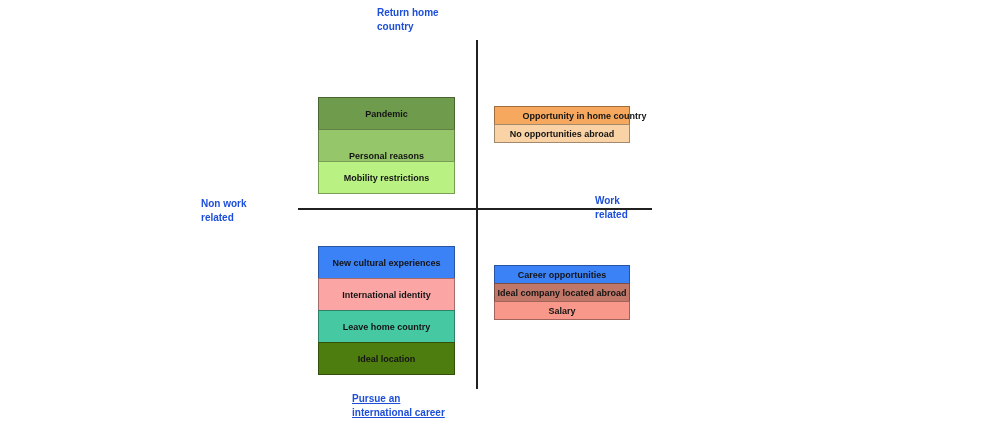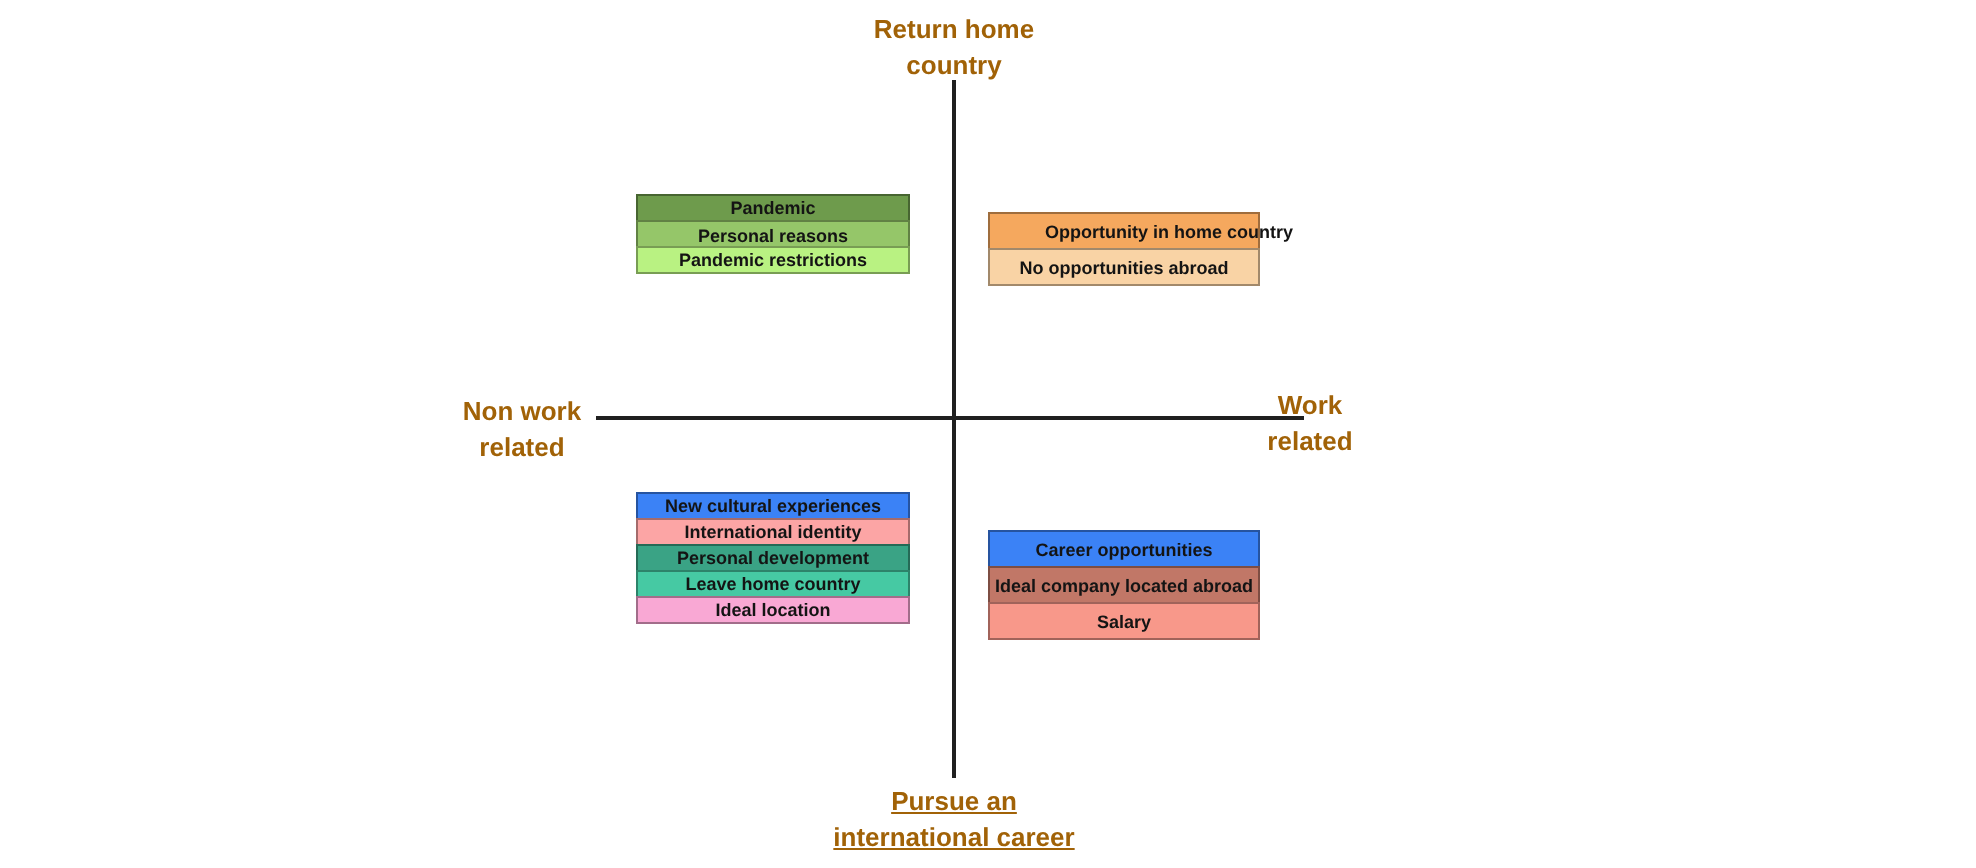--- a/index.html
+++ b/index.html
@@ -26,24 +26,23 @@
     height: 349px;
   }
   .axis-line.horizontal {
     left: 298px;
     top: 208px;
     width: 354px;
     height: 2px;
   }
   .axis-label {
     position: absolute;
-    font-size: 13px;
+    font-size: 10px;
     font-weight: bold;
-    color: #a16207;
-    text-align: center;
+    color: #1d4ed8;
     white-space: pre-line;
     line-height: 1.4;
   }
   .axis-label.top    { left: 377px; top: 6px;   width: 200px; }
   .axis-label.bottom { left: 352px; top: 392px; width: 250px; text-decoration: underline; }
   .axis-label.left   { left: 201px; top: 197px; width: 120px; }
   .axis-label.right  { left: 595px; top: 194px; width: 120px; }
 
   .quadrant-group {
     position: absolute;
@@ -57,21 +56,21 @@
     box-sizing: border-box;
     width: 100%;
     border: 1px solid rgba(0,0,0,0.35);
     margin-top: -1px;
     display: flex;
     align-items: center;
     justify-content: center;
   }
   .matrix-item:first-child { margin-top: 0; }
   .q-top-left .matrix-item,
-  .q-bottom-left .matrix-item  { height: 14px; }
+  .q-bottom-left .matrix-item  { height: 33px; }
   .q-top-right .matrix-item,
   .q-bottom-right .matrix-item { height: 19px; }
 
   .matrix-item span {
     font-size: 9px;
     font-weight: bold;
     color: #141414;
     white-space: nowrap;
   }
 </style>
@@ -93,45 +92,42 @@
 related</div>
 
   <div class="quadrant-group q-top-left">
       <div class="matrix-item" style="background: rgb(110, 155, 76);">
         <span>Pandemic</span>
       </div>
       <div class="matrix-item" style="background: rgb(149, 198, 105); align-items: flex-end;">
         <span>Personal reasons</span>
       </div>
       <div class="matrix-item" style="background: rgb(185, 242, 130);">
-        <span>Pandemic restrictions</span>
+        <span>Mobility restrictions</span>
       </div>
     </div>
   <div class="quadrant-group q-top-right">
       <div class="matrix-item" style="background: rgb(245, 168, 94); padding-left: 45px;">
         <span>Opportunity in home country</span>
       </div>
       <div class="matrix-item" style="background: rgb(249, 211, 165);">
         <span>No opportunities abroad</span>
       </div>
     </div>
   <div class="quadrant-group q-bottom-left">
       <div class="matrix-item" style="background: #3b82f6;">
         <span>New cultural experiences</span>
       </div>
       <div class="matrix-item" style="background: #fca5a5;">
         <span>International identity</span>
       </div>
-      <div class="matrix-item" style="background: rgb(58, 163, 133);">
-        <span>Personal development</span>
-      </div>
       <div class="matrix-item" style="background: rgb(70, 201, 163);">
         <span>Leave home country</span>
       </div>
-      <div class="matrix-item" style="background: #f9a8d4;">
+      <div class="matrix-item" style="background: #4d7c0f;">
         <span>Ideal location</span>
       </div>
     </div>
   <div class="quadrant-group q-bottom-right">
       <div class="matrix-item" style="background: #3b82f6;">
         <span>Career opportunities</span>
       </div>
       <div class="matrix-item" style="background: rgb(193, 119, 103);">
         <span>Ideal company located abroad</span>
       </div>

